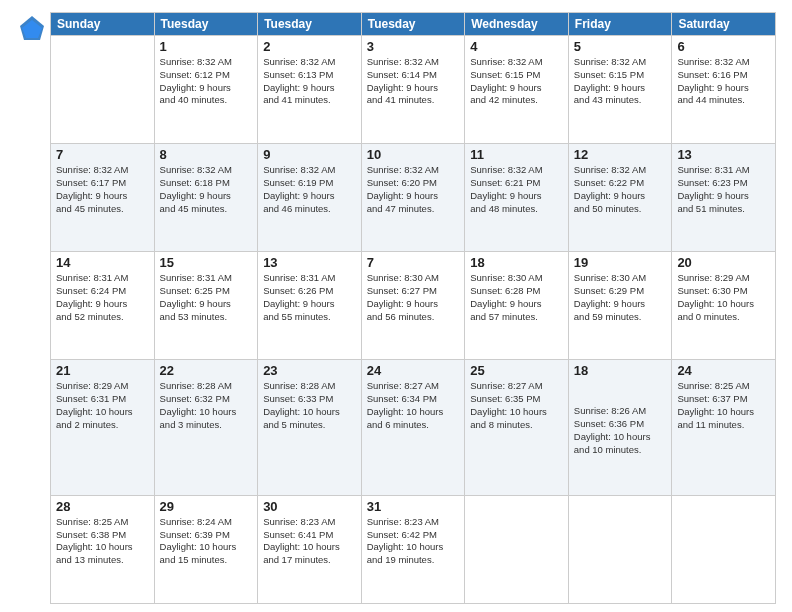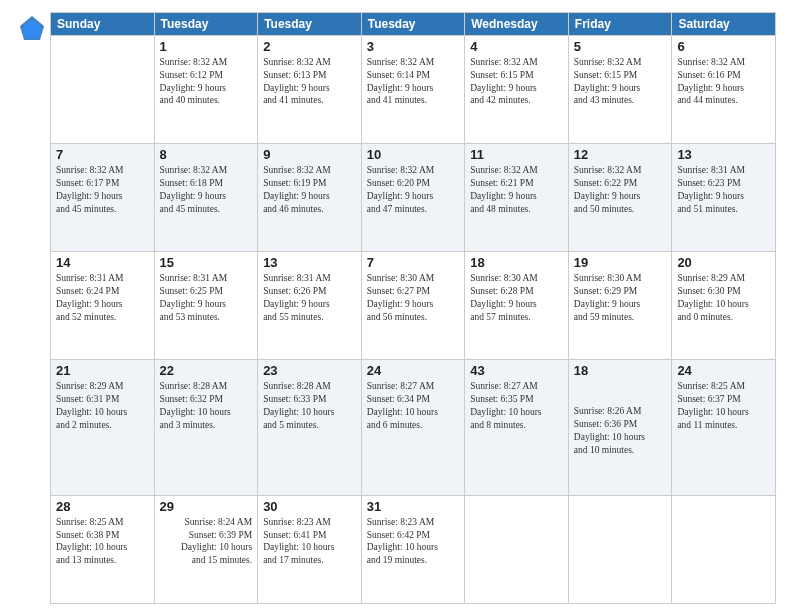--- a/index.html
+++ b/index.html
@@ -88,21 +88,20 @@
       font-size: 13px;
       font-weight: bold;
       color: #222;
       display: block;
       margin-bottom: 2px;
     }
     .day-info {
       font-size: 9.5px;
       color: #333;
       line-height: 1.35;
-      font-family: Liberation Serif, serif;
     }
     .empty-cell {
       background: #fff;
     }
     .row-shaded td {
       background-color: #f0f4f8;
     }
     .row-white td {
       background-color: #fff;
     }
@@ -311,21 +310,21 @@
 and 5 minutes.</div>
           </td>
           <td>
             <span class="day-num">24</span>
             <div class="day-info" style="white-space: pre-line;">Sunrise: 8:27 AM
 Sunset: 6:34 PM
 Daylight: 10 hours
 and 6 minutes.</div>
           </td>
           <td>
-            <span class="day-num">43</span>
+            <span class="day-num">25</span>
             <div class="day-info" style="white-space: pre-line;">Sunrise: 8:27 AM
 Sunset: 6:35 PM
 Daylight: 10 hours
 and 8 minutes.</div>
           </td>
           <td>
             <span class="day-num">18</span>
             <div class="day-info" style="white-space: pre-line; margin-top: 27px;">Sunrise: 8:26 AM
 Sunset: 6:36 PM
 Daylight: 10 hours
@@ -342,21 +341,21 @@
         <tr class="row-white">
           <td>
             <span class="day-num">28</span>
             <div class="day-info" style="white-space: pre-line;">Sunrise: 8:25 AM
 Sunset: 6:38 PM
 Daylight: 10 hours
 and 13 minutes.</div>
           </td>
           <td>
             <span class="day-num">29</span>
-            <div class="day-info" style="white-space: pre-line; text-align: right;">Sunrise: 8:24 AM
+            <div class="day-info" style="white-space: pre-line;">Sunrise: 8:24 AM
 Sunset: 6:39 PM
 Daylight: 10 hours
 and 15 minutes.</div>
           </td>
           <td>
             <span class="day-num">30</span>
             <div class="day-info" style="white-space: pre-line;">Sunrise: 8:23 AM
 Sunset: 6:41 PM
 Daylight: 10 hours
 and 17 minutes.</div>

